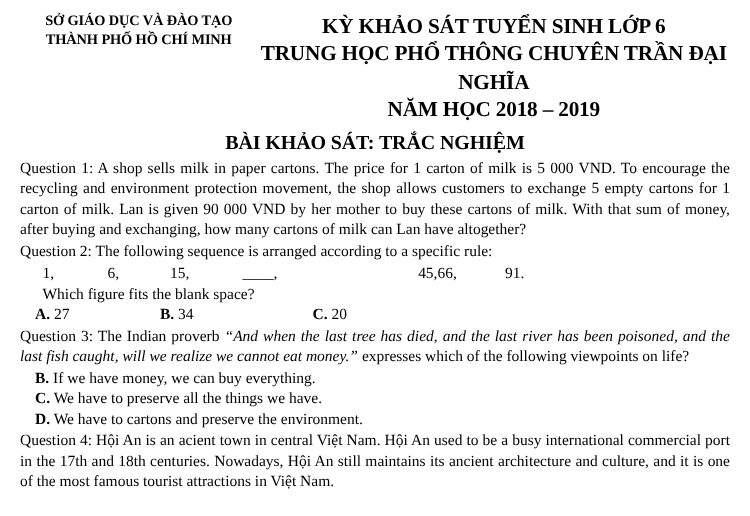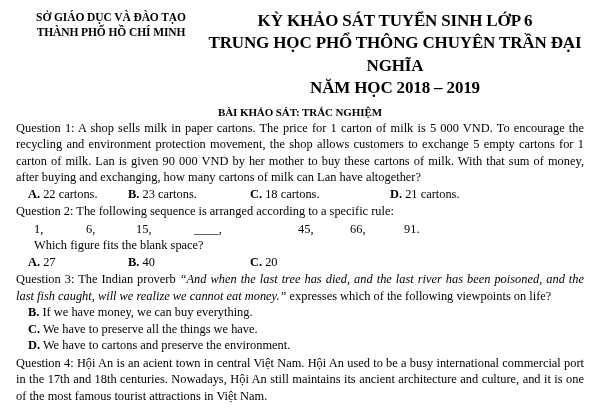--- a/index.html
+++ b/index.html
@@ -40,21 +40,21 @@
     flex: 1;
     text-align: center;
     font-size: 17px;
     line-height: 1.32;
     font-weight: bold;
     letter-spacing: -0.15px;
   }
   .exam-title {
     text-align: center;
     font-weight: bold;
-    font-size: 11px;
+    font-size: 16px;
     margin-top: 6px;
     margin-bottom: 2px;
     letter-spacing: -0.1px;
   }
   
   .content {
     font-size: 12.4px;
     line-height: 1.33;
     text-align: justify;
   }
@@ -91,21 +91,21 @@
     margin-top: 1px;
     padding-left: 18px;
   }
   .seq-row .cell {
     text-align: left;
   }
   .seq-row .c1 { width: 52px; }
   .seq-row .c2 { width: 50px; }
   .seq-row .c3 { width: 58px; }
   .seq-row .c4 { width: 104px; }
-  .seq-row .c5 { width: 52px; }
+  .seq-row .c5 { width: 52px; text-align: right; }
   .seq-row .c6 { width: 54px; }
   .sub-line { padding-left: 18px; }
 
   .row-q2 .a1 { width: 100px; padding-left: 12px; }
   .row-q2 .a2 { width: 122px; }
   .row-q2 .a3 { width: 140px; }
   .row-q2 .a4 { width: 120px; }
 
   .opt-line {
     padding-left: 12px;
@@ -131,45 +131,39 @@
   </div>
 
   <div class="exam-title">BÀI KHẢO SÁT: TRẮC NGHIỆM</div>
 
   <div class="content">
 
     <div class="q-block">
       <p style="margin:0;">
         <span class="q-label">Question 1:</span><span> A shop sells milk in paper cartons. The price for 1 carton of milk is 5 000 VND. To encourage the recycling and environment protection movement, the shop allows customers to exchange 5 empty cartons for 1 carton of milk. Lan is given 90 000 VND by her mother to buy these cartons of milk. With that sum of money, after buying and exchanging, how many cartons of milk can Lan have altogether?</span>
       </p>
-      <div class="answers-row row-q1">
-        <div class="ans a1"><b>A.</b> <span>22 cartons.</span></div>
-        <div class="ans a2"><b>B.</b> <span>23 cartons.</span></div>
-        <div class="ans a3"><b>C.</b> <span>18 cartons.</span></div>
-        <div class="ans a4"><b>D.</b> <span>21 cartons.</span></div>
-      </div>
     </div>
 
     <div class="q-block">
       <p style="margin:0;">
         <span class="q-label">Question 2:</span><span> The following sequence is arranged according to a specific rule:</span>
       </p>
       <div class="seq-row">
         <div class="cell c1">1,</div>
         <div class="cell c2">6,</div>
         <div class="cell c3">15,</div>
         <div class="cell c4">____,</div>
         <div class="cell c5">45,</div>
         <div class="cell c6">66,</div>
         <div class="cell c7">91.</div>
       </div>
       <div class="sub-line">Which figure fits the blank space?</div>
       <div class="answers-row row-q2">
         <div class="ans a1"><b>A.</b> <span>27</span></div>
-        <div class="ans a2"><b>B.</b> <span>40</span></div>
+        <div class="ans a2"><b>B.</b> <span>34</span></div>
         <div class="ans a3"><b>C.</b> <span>20</span></div>
       </div>
     </div>
 
     <div class="q-block">
       <p style="margin:0;">
         <span class="q-label">Question 3:</span><span> The Indian proverb </span><span class="italic">“And when the last tree has died, and the last river has been poisoned, and the last fish caught, will we realize we cannot eat money.”</span><span> expresses which of the following viewpoints on life?</span>
       </p>
       <div class="opt-line"><b>B.</b> <span>If we have money, we can buy everything.</span></div>
       <div class="opt-line"><b>C.</b> <span>We have to preserve all the things we have.</span></div>

